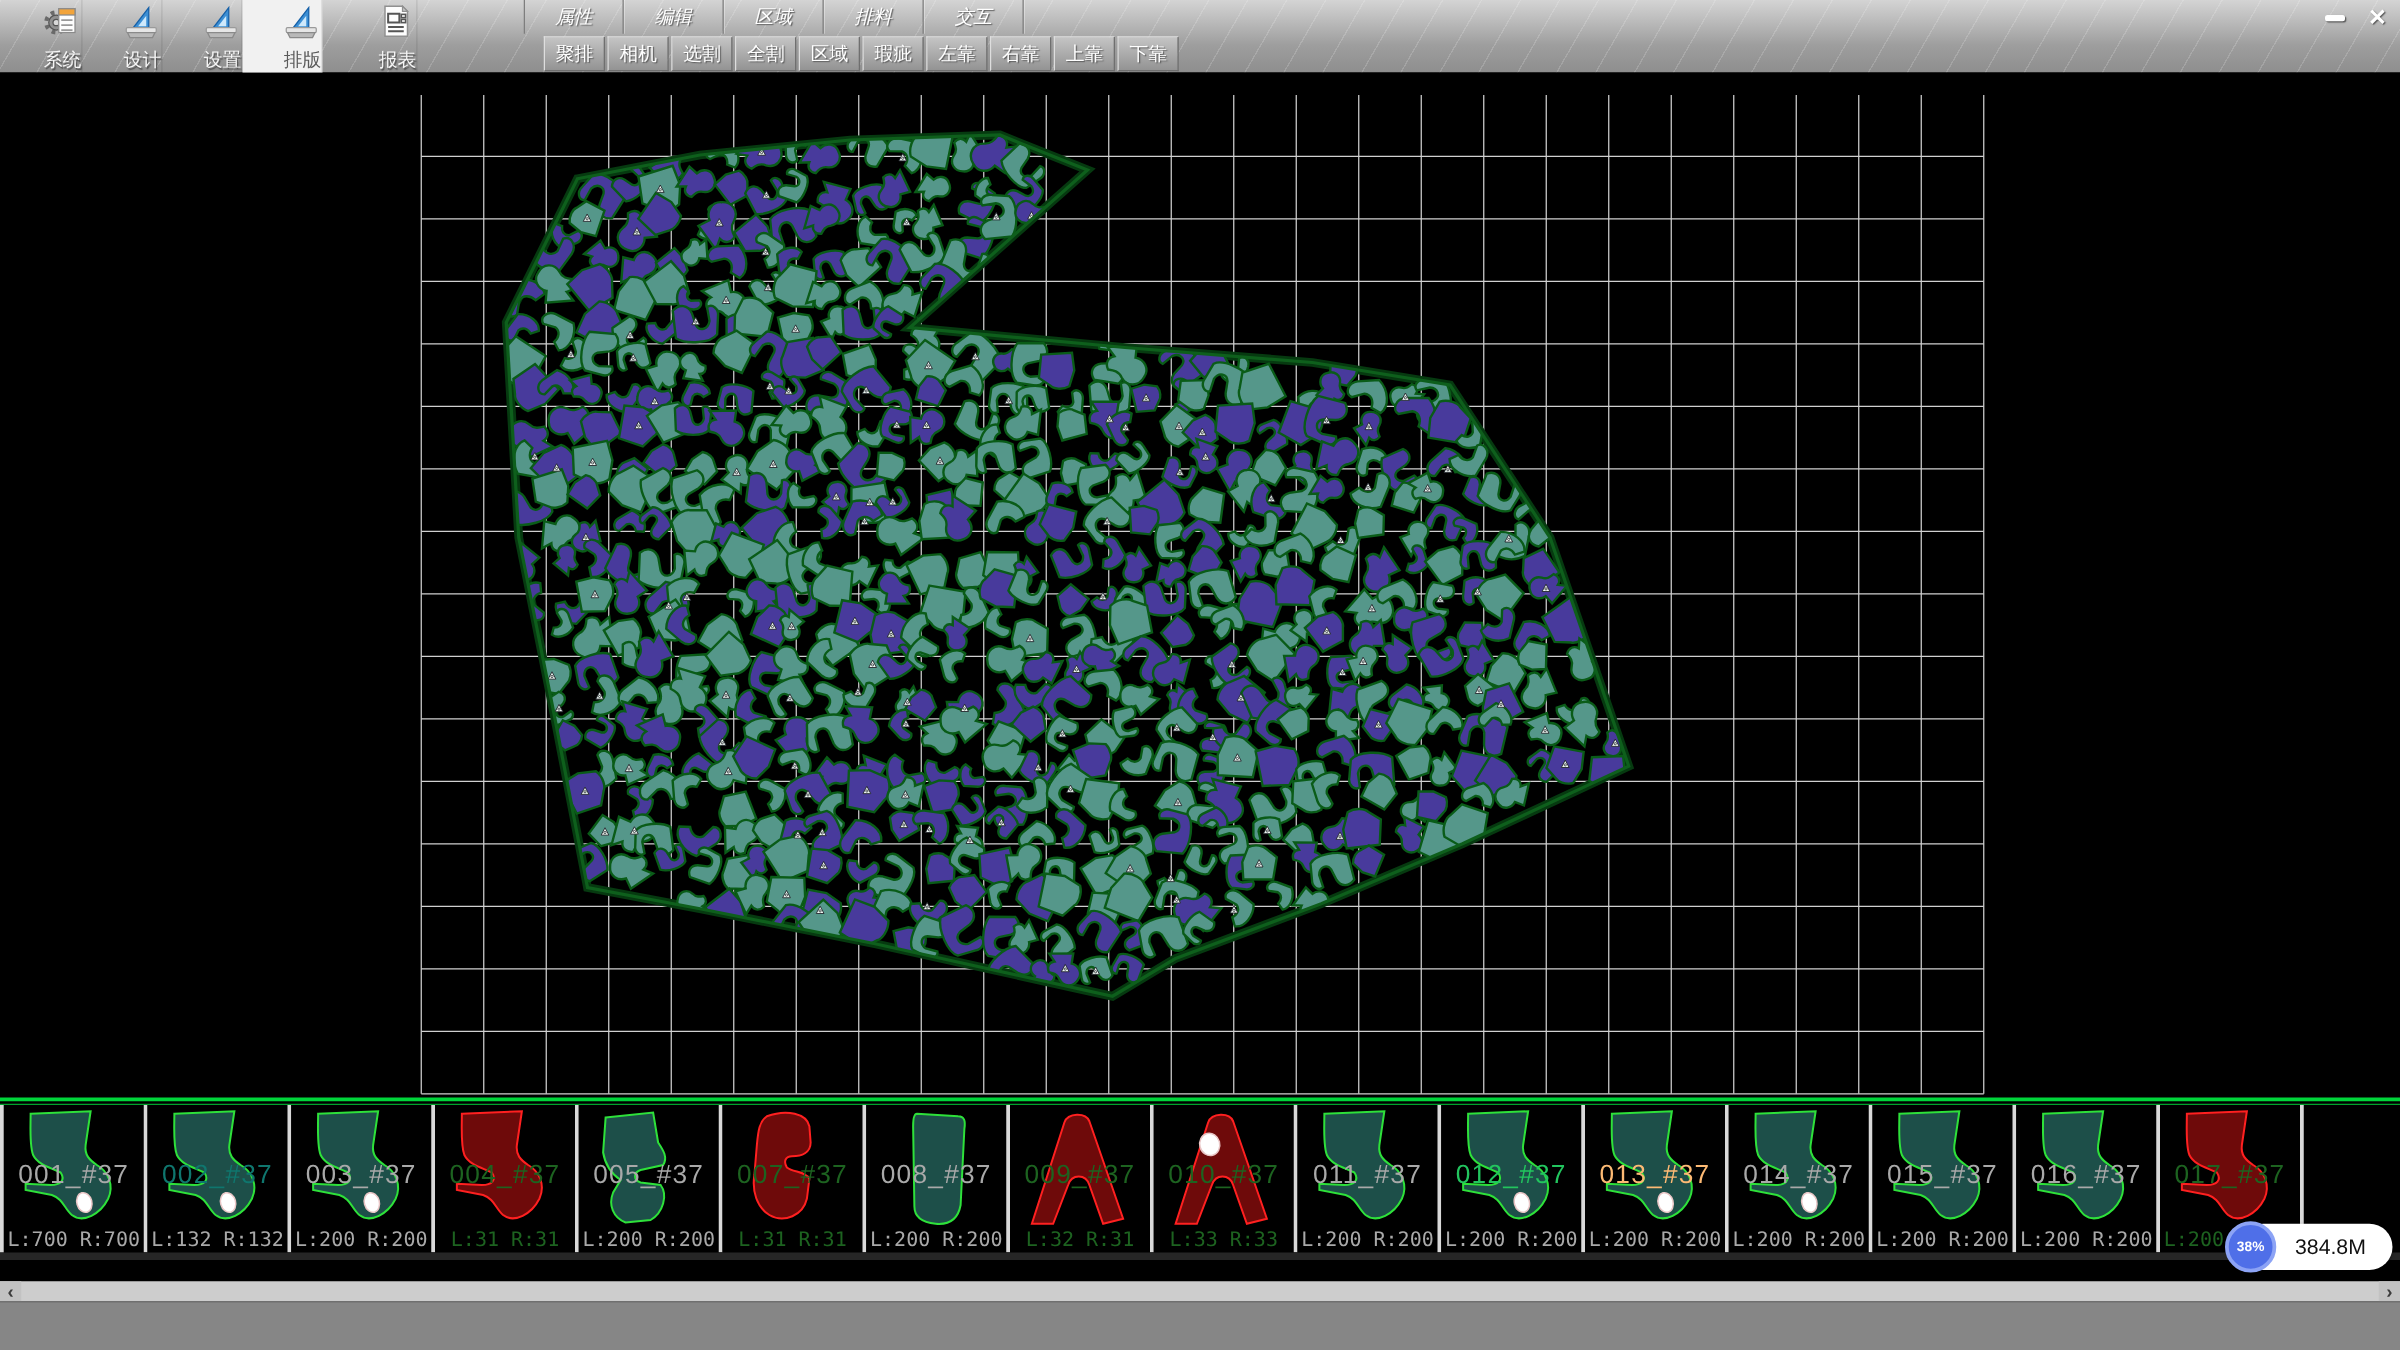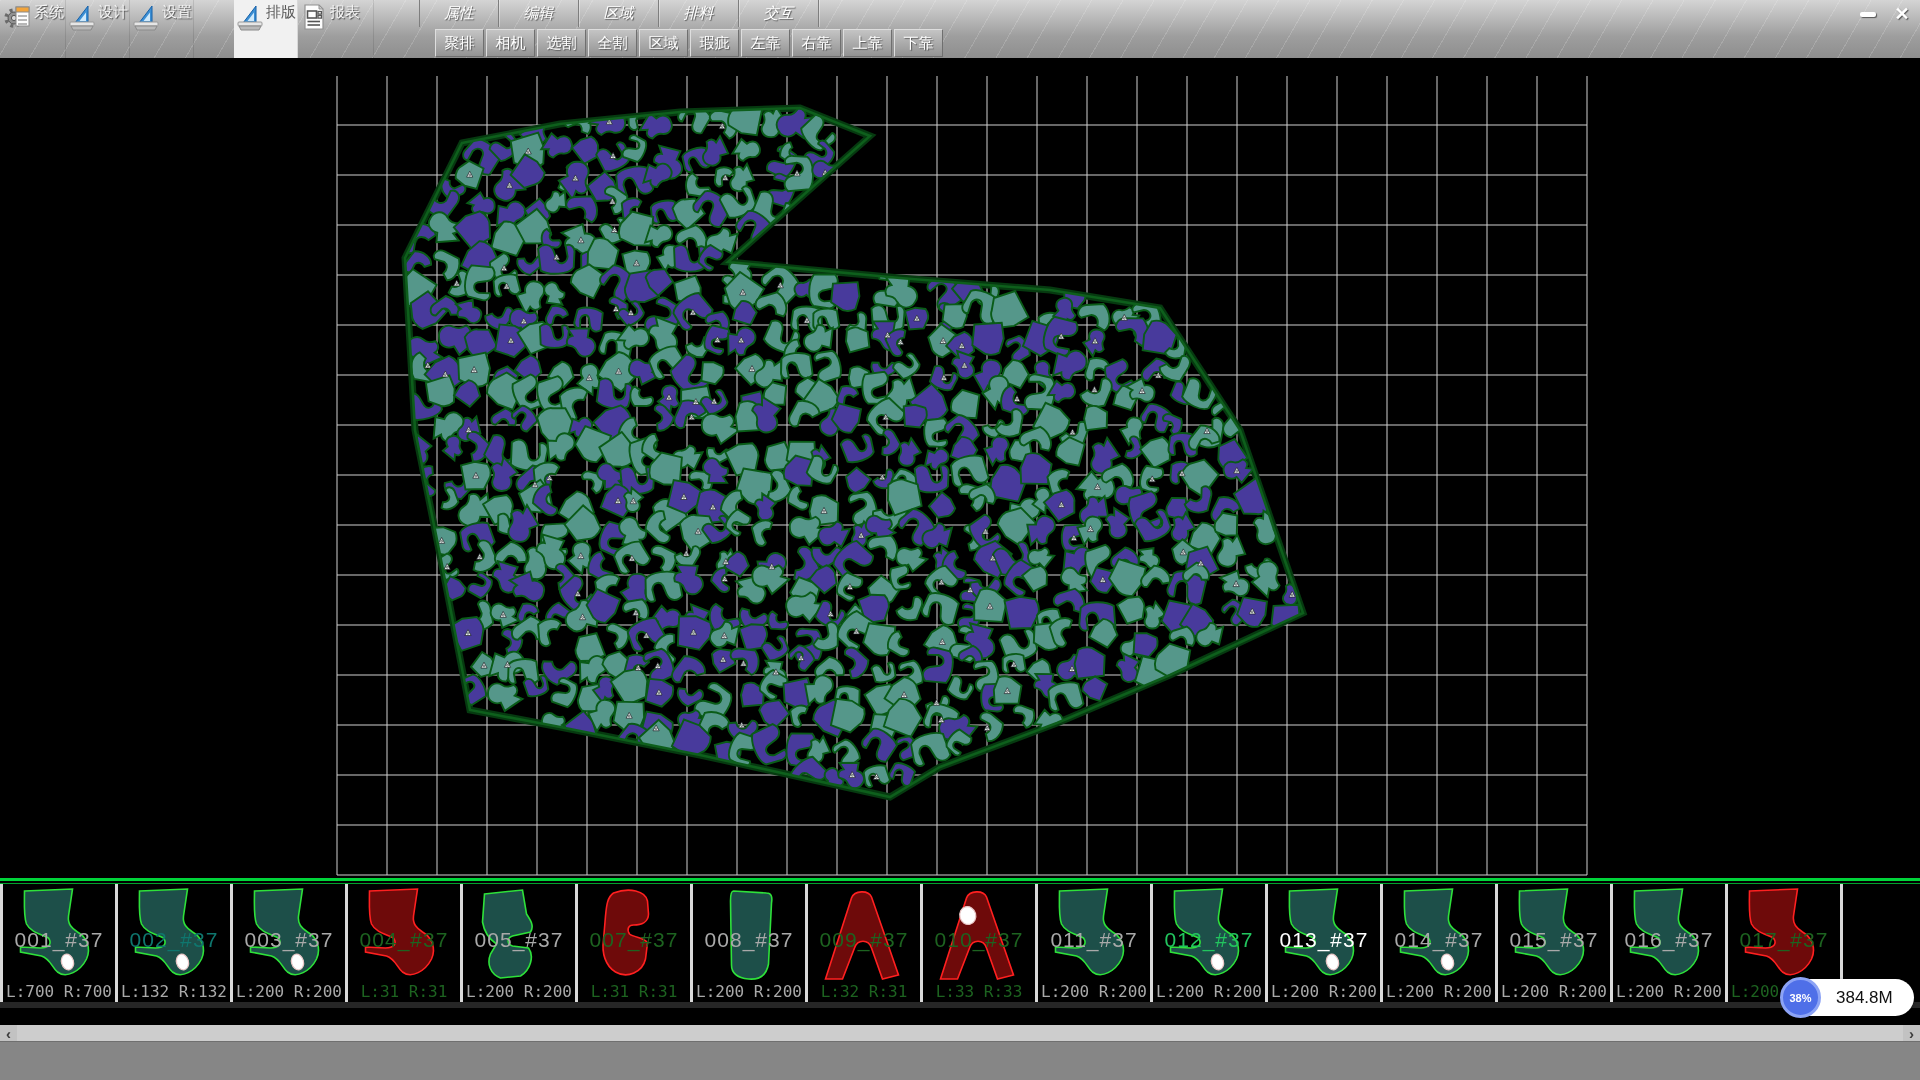--- a/index.html
+++ b/index.html
@@ -5,25 +5,25 @@
   html,body{margin:0;padding:0;background:#222;}
   *{box-sizing:border-box;font-family:"Liberation Sans",sans-serif;}
   #app{position:relative;width:1920px;height:1080px;background:#000;overflow:hidden;}
 
   
   #titlebar{position:absolute;left:0;top:0;width:1920px;height:58px;
     background:linear-gradient(180deg,#d4d4d4 0%,#bcbcbc 28%,#9e9e9e 62%,#8e8e8e 100%);}
   #titlebar::after{content:"";position:absolute;inset:0;pointer-events:none;
     background:repeating-linear-gradient(120deg,rgba(255,255,255,.16) 0 1px,transparent 1px 27px);}
   #main-buttons{position:absolute;left:2px;top:0;height:58px;display:flex;z-index:3;}
-  .big-btn{width:64px;height:58px;display:flex;flex-direction:row;align-items:flex-start;
+  .big-btn{width:64px;height:58px;display:flex;flex-direction:column;align-items:flex-end;
     justify-content:flex-start;padding-top:2px;cursor:pointer;border-right:1px solid rgba(0,0,0,.10);}
   .big-btn .bicon{width:32px;height:32px;}
   .big-btn .blabel{font-size:15px;color:#f6f6f6;text-shadow:1px 1px 1px #4a4a4a;line-height:20px;}
-  .big-btn.selected{background:#f1f1f1;margin-left:40px;}
+  .big-btn.selected{background:#f1f1f1;}
   .big-btn.selected .blabel{color:#5a5a5a;text-shadow:none;}
   .big-btn.report{width:76px;}
 
   #menu-tabs{position:absolute;left:419px;top:0;height:27px;display:flex;z-index:3;font-style:italic;}
   .menu-tab{width:80px;height:27px;display:flex;align-items:center;justify-content:center;
     font-size:15px;color:#fff;text-shadow:1px 1px 1px #5a5a5a;cursor:pointer;
     border-right:1px solid #7e7e7e;box-shadow:inset 0 0 0 0 transparent,1px 0 0 rgba(255,255,255,.35);}
   .menu-tab:first-child{border-left:1px solid #7e7e7e;}
   #action-buttons{position:absolute;left:419px;top:29px;height:29px;display:flex;gap:2px;z-index:3;padding-left:16px;}
   .act-btn{width:49px;height:28px;display:flex;align-items:center;justify-content:center;
@@ -1140,21 +1140,21 @@
             <ellipse cx="57" cy="76" rx="6" ry="8" fill="#ffffff" stroke="#e9c6c6" stroke-width="1.2" transform="rotate(-15 57 76)"></ellipse>
           </svg>
           <div class="tlabel" style="color:#22c55e">012_#37</div>
           <div class="tlr" style="color:#a9a9a9">L:200 R:200</div>
         </div>
         <div class="tile">
           <svg viewBox="0 0 100 100" preserveAspectRatio="xMidYMid meet">
             <path d="M14,5 L62,3 L58,30 C57,38 61,42 67,46 C76,51 81,62 76,73 C70,85 56,93 47,86 C41,81 40,73 31,70 L10,66 L10,61 L30,62 C38,62 42,58 38,52 C30,48 20,46 16,38 C13,30 14,16 14,5 Z" fill="#1d4f49" stroke="#2ee13a" stroke-width="1.6"></path>
             <ellipse cx="57" cy="76" rx="6" ry="8" fill="#ffffff" stroke="#e9c6c6" stroke-width="1.2" transform="rotate(-15 57 76)"></ellipse>
           </svg>
-          <div class="tlabel" style="color:#ffffff">013_#37</div>
+          <div class="tlabel" style="color:#fdba74">013_#37</div>
           <div class="tlr" style="color:#a9a9a9">L:200 R:200</div>
         </div>
         <div class="tile">
           <svg viewBox="0 0 100 100" preserveAspectRatio="xMidYMid meet">
             <path d="M14,5 L62,3 L58,30 C57,38 61,42 67,46 C76,51 81,62 76,73 C70,85 56,93 47,86 C41,81 40,73 31,70 L10,66 L10,61 L30,62 C38,62 42,58 38,52 C30,48 20,46 16,38 C13,30 14,16 14,5 Z" fill="#1d4f49" stroke="#2ee13a" stroke-width="1.6"></path>
             <ellipse cx="57" cy="76" rx="6" ry="8" fill="#ffffff" stroke="#e9c6c6" stroke-width="1.2" transform="rotate(-15 57 76)"></ellipse>
           </svg>
           <div class="tlabel" style="color:#a9a9a9">014_#37</div>
           <div class="tlr" style="color:#a9a9a9">L:200 R:200</div>
         </div>

